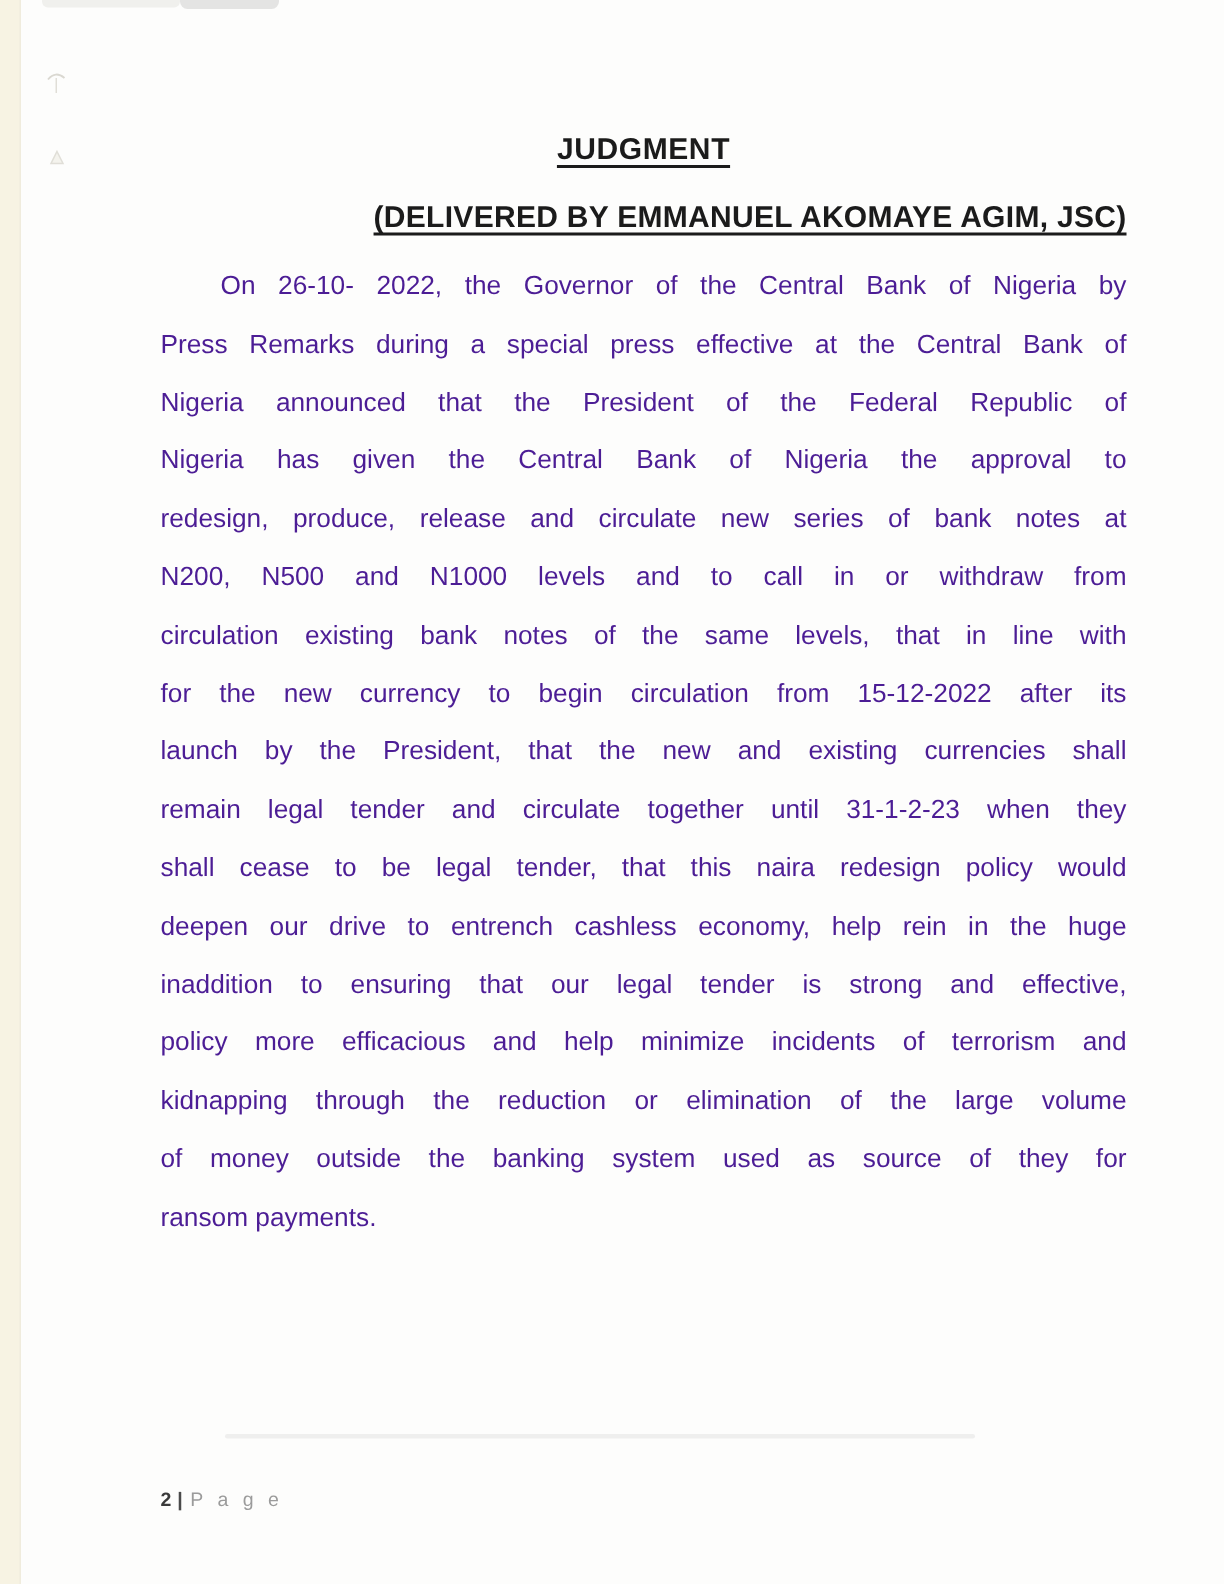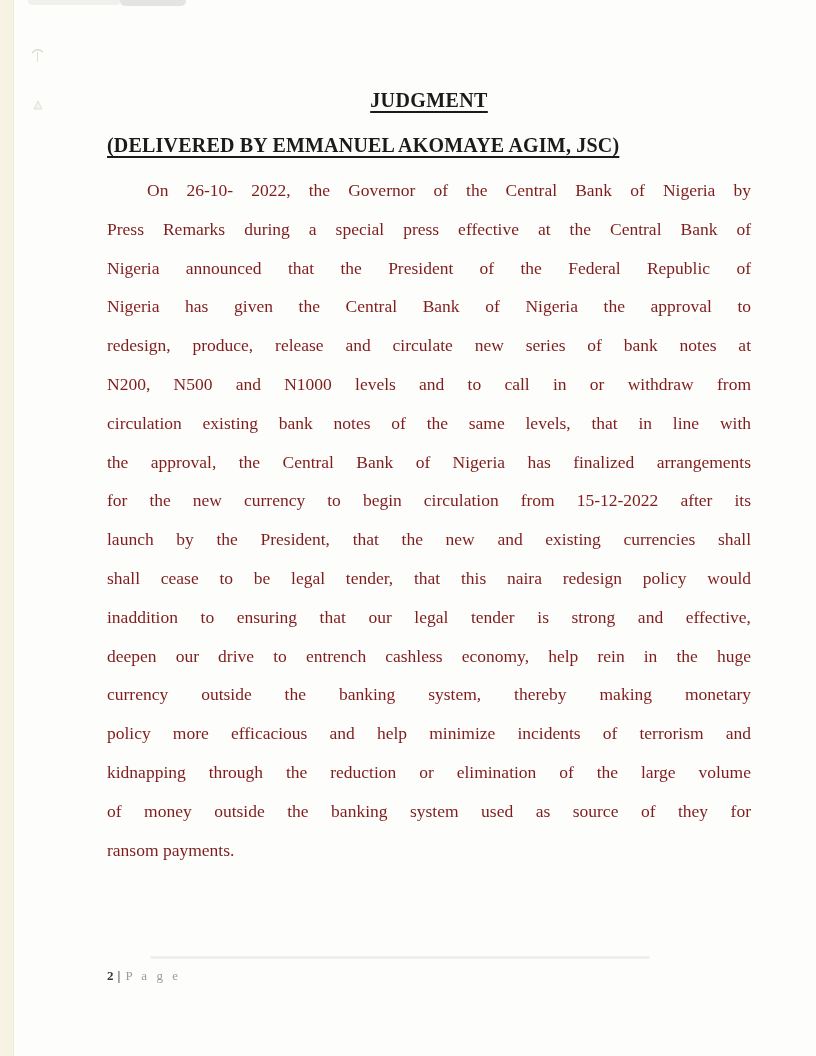--- a/index.html
+++ b/index.html
@@ -1,21 +1,21 @@
 <!DOCTYPE html>
 <html><head>
 <meta charset="utf-8">
 <style>
   html, body { margin: 0; padding: 0; }
   .page {
     position: relative;
     width: 816px;
     height: 1056px;
     background: #fdfdfc;
-    font-family: Liberation Serif, serif;
+    font-family: Liberation Sans, sans-serif;
     overflow: hidden;
   }
   
   .edge-strip {
     position: absolute;
     left: 0; top: 0;
     width: 13px; height: 100%;
     background: #f7f3e3;
     border-right: 1px solid #f0ecdd;
   }
@@ -48,54 +48,54 @@
     font-weight: bold;
     color: #1b1b1b;
     line-height: 24px;
     letter-spacing: .4px;
     text-decoration: underline;
     text-decoration-thickness: 2px;
     text-underline-offset: 4px;
   }
   .subtitle {
     margin-top: 21px;
-    text-align: left;
+    text-align: right;
     font-size: 20px;
     font-weight: bold;
     color: #1b1b1b;
     line-height: 24px;
     letter-spacing: .2px;
     text-decoration: underline;
     text-decoration-thickness: 2px;
     text-underline-offset: 4px;
   }
   .bodytext {
     margin-top: 14px;
     font-size: 17.5px;
-    color: #7f1d1d;
+    color: #4c1d95;
     line-height: 38.8px;
   }
   .bodytext .line {
     text-align: justify;
     text-align-last: justify;
   }
   .bodytext .line.first { text-indent: 40px; }
   .bodytext .line.last  { text-align-last: left; }
 
   
   .footer-streak {
     position: absolute;
     left: 150px; top: 956px;
     width: 500px; height: 3px;
     background: #efefee;
     border-radius: 2px;
   }
   .footer {
     position: absolute;
-    left: 107px; top: 968px;
+    left: 107px; top: 992px;
     font-size: 13px;
     color: #3a3a3a;
   }
   .footer .pnum { font-weight: bold; color: #3a3a3a; }
   .footer .psep { font-weight: bold; color: #4a4a4a; margin: 0 5px 0 4px; }
   .footer .plabel { color: #9b9b9b; letter-spacing: 3px; }
 </style>
 </head>
 <body>
 
@@ -121,27 +121,26 @@
     <div class="title">JUDGMENT</div>
     <div class="subtitle">(DELIVERED BY EMMANUEL AKOMAYE AGIM, JSC)</div>
     <div class="bodytext">
         <div class="line first">On 26-10- 2022, the Governor of the Central Bank of Nigeria by</div>
         <div class="line">Press Remarks during a special press effective at the Central Bank of</div>
         <div class="line">Nigeria announced  that the President of the Federal Republic of</div>
         <div class="line">Nigeria has given the Central Bank of Nigeria the approval to</div>
         <div class="line">redesign, produce, release and circulate new series of bank notes at</div>
         <div class="line">N200, N500 and N1000 levels and to call in or withdraw from</div>
         <div class="line">circulation existing bank notes of the same levels, that in line with</div>
-        <div class="line">the approval, the Central Bank of Nigeria has finalized arrangements</div>
         <div class="line">for the new currency to begin circulation from 15-12-2022 after its</div>
         <div class="line">launch by the President, that the new and existing currencies shall</div>
+        <div class="line">remain legal tender and circulate together until 31-1-2-23 when they</div>
         <div class="line">shall cease to be legal tender, that this naira redesign policy  would</div>
+        <div class="line">deepen our drive to entrench cashless economy, help rein in the huge</div>
         <div class="line">inaddition to  ensuring that our legal tender is strong and effective,</div>
-        <div class="line">deepen our drive to entrench cashless economy, help rein in the huge</div>
-        <div class="line">currency outside the banking system, thereby making monetary</div>
         <div class="line">policy more efficacious and help minimize incidents of terrorism and</div>
         <div class="line">kidnapping  through the reduction or elimination of the large volume</div>
         <div class="line">of money outside the banking system  used as source of they for</div>
         <div class="line last">ransom payments.</div>
       </div>
   </div>
 
   <div class="footer-streak"></div>
 
   <div class="footer">

